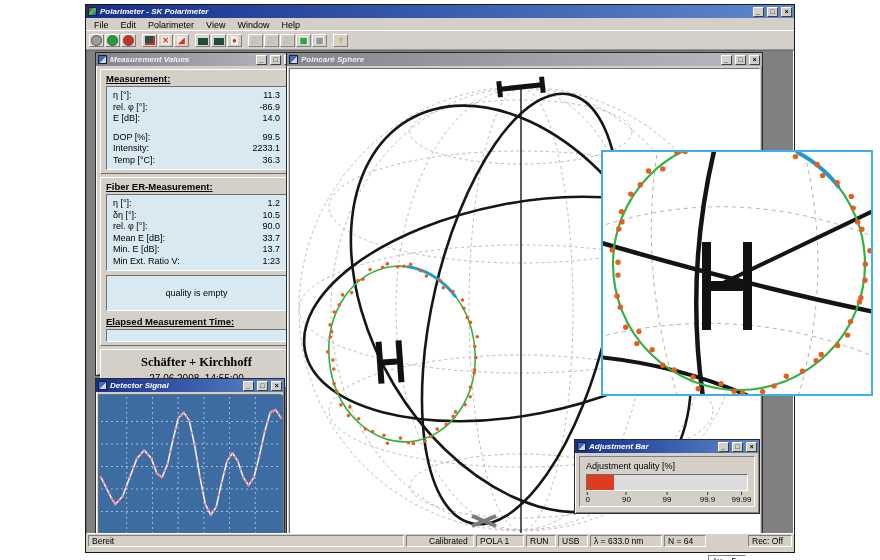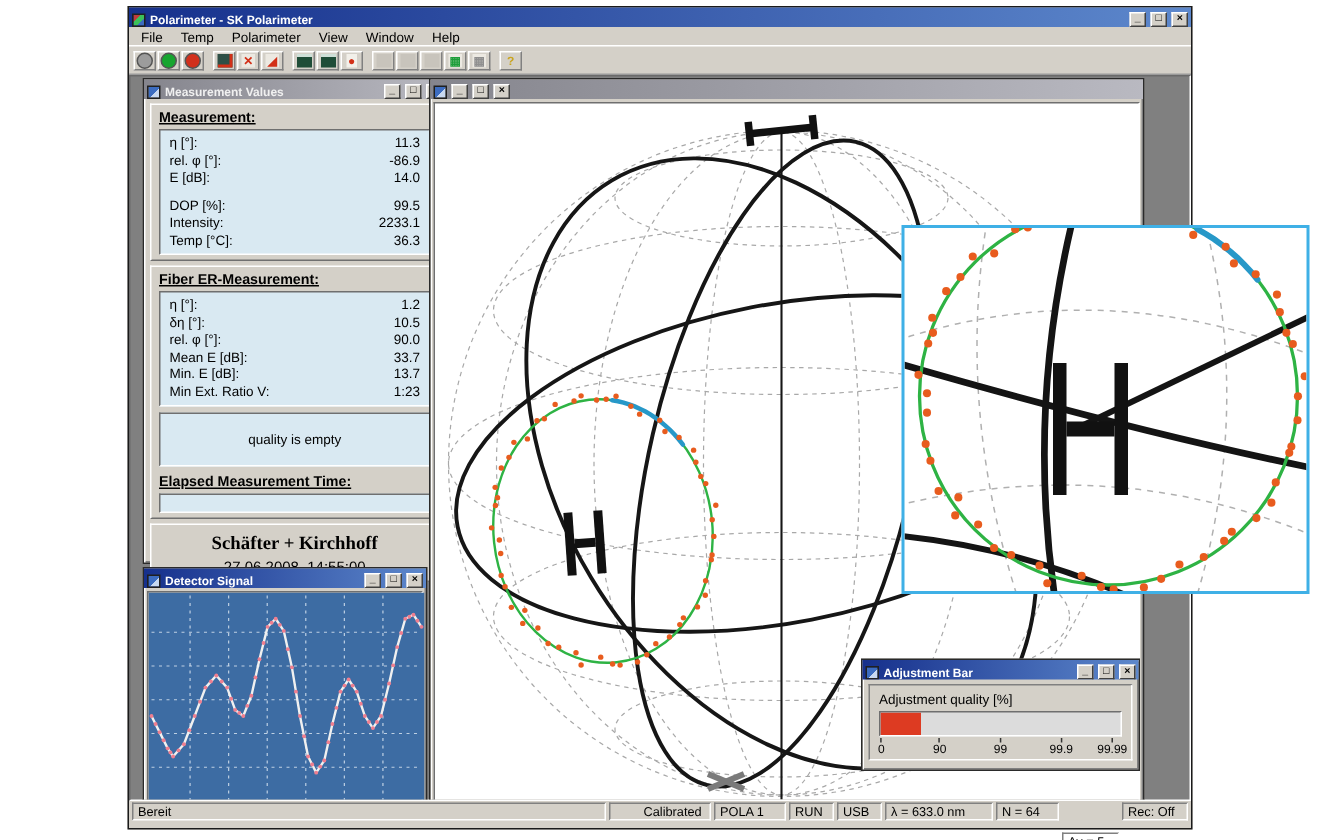--- a/index.html
+++ b/index.html
@@ -2,22 +2,22 @@
 <html><head>
 <meta charset="utf-8">
 <style>
   html,body{margin:0;padding:0;background:#fff;}
   .page{position:relative;width:880px;height:560px;background:#fff;outline:1px solid #dcdcdc;
         font-family:"Liberation Sans",sans-serif;color:#000;overflow:hidden;}
   
   .app{position:absolute;left:85px;top:4px;width:710px;height:549px;background:#d4d0c8;
        border:1px solid #1a1a1a;box-shadow:inset 1px 1px 0 #fff,inset -1px -1px 0 #808080;
        display:flex;flex-direction:column;box-sizing:border-box;}
-  .tbar{height:13px;flex:0 0 13px;display:flex;align-items:flex-end;gap:3px;padding:0 2px;
-        color:#fff;font-size:8px;font-weight:bold;white-space:nowrap;overflow:hidden;}
+  .tbar{height:13px;flex:0 0 13px;display:flex;align-items:center;gap:3px;padding:0 2px;
+        color:#fff;font-size:8px;font-weight:bold;white-space:nowrap;overflow:hidden;font-style:italic;}
   .tbar.active{background:linear-gradient(90deg,#16308c,#5d88cc);}
   .tbar.inactive{background:linear-gradient(90deg,#85858d,#b9b9c1);color:#f0f0f0;}
   .tbar .ttl{flex:1;overflow:hidden;text-overflow:ellipsis;}
   .tbtn{width:11px;height:10px;flex:0 0 11px;background:#d4d0c8;border:1px solid;
         border-color:#fff #404040 #404040 #fff;color:#000;font-size:7px;line-height:8px;
         text-align:center;font-weight:bold;box-sizing:border-box;}
   .wicon{width:9px;height:9px;flex:0 0 9px;border:1px solid #202020;
          background:linear-gradient(135deg,#3c6cc0 55%,#c8d8f0 55%);box-sizing:border-box;}
   .appicon{background:linear-gradient(135deg,#c03c3c 33%,#3cc05a 33% 66%,#3c6cc0 66%);}
   .menubar{height:12px;display:flex;align-items:flex-end;font-size:9px;padding-left:2px;background:#d4d0c8;}
@@ -74,21 +74,21 @@
     <div class="tbar active">
       <span class="wicon appicon"></span>
       <span class="ttl">Polarimeter - SK Polarimeter</span>
       <span class="tbtn">_</span>
       <span class="tbtn">□</span>
       <span class="tbtn">×</span>
     </div>
 
     <div class="menubar">
       <span>File</span>
-      <span>Temp</span>
+      <span>Edit</span>
       <span>Polarimeter</span>
       <span>View</span>
       <span>Window</span>
       <span>Help</span>
     </div>
 
     <div class="toolbar" id="toolbar">
         <span class="tb">
           <span style="width: 9px; height: 9px; border-radius: 50%; background: rgb(156, 156, 156); border: 1px solid rgb(85, 85, 85);"></span>
         </span>
@@ -216,20 +216,21 @@
         </div>
         <div class="mpanel">
           <div class="brand">Schäfter + Kirchhoff</div>
           <div class="bdate">27.06.2008, 14:55:00</div>
         </div>
       </div>
 
       <div class="win" style="left:199px;top:1px;width:477px;height:487px;">
         <div class="tbar inactive">
           <span class="wicon"></span>
+          <span class="ttl">Poincaré Sphere</span>
           <span class="tbtn">_</span>
           <span class="tbtn">□</span>
           <span class="tbtn">×</span>
         </div>
         <div class="spherewrap">
           <svg id="sphere-svg" viewBox="0 0 473 471" width="473" height="471">
 
             <g stroke="#a8a8a8" fill="none" stroke-width="0.8" stroke-dasharray="3 3">
               <circle cx="231" cy="240" r="222"></circle>
               <ellipse cx="231" cy="240" rx="222" ry="64"></ellipse>

